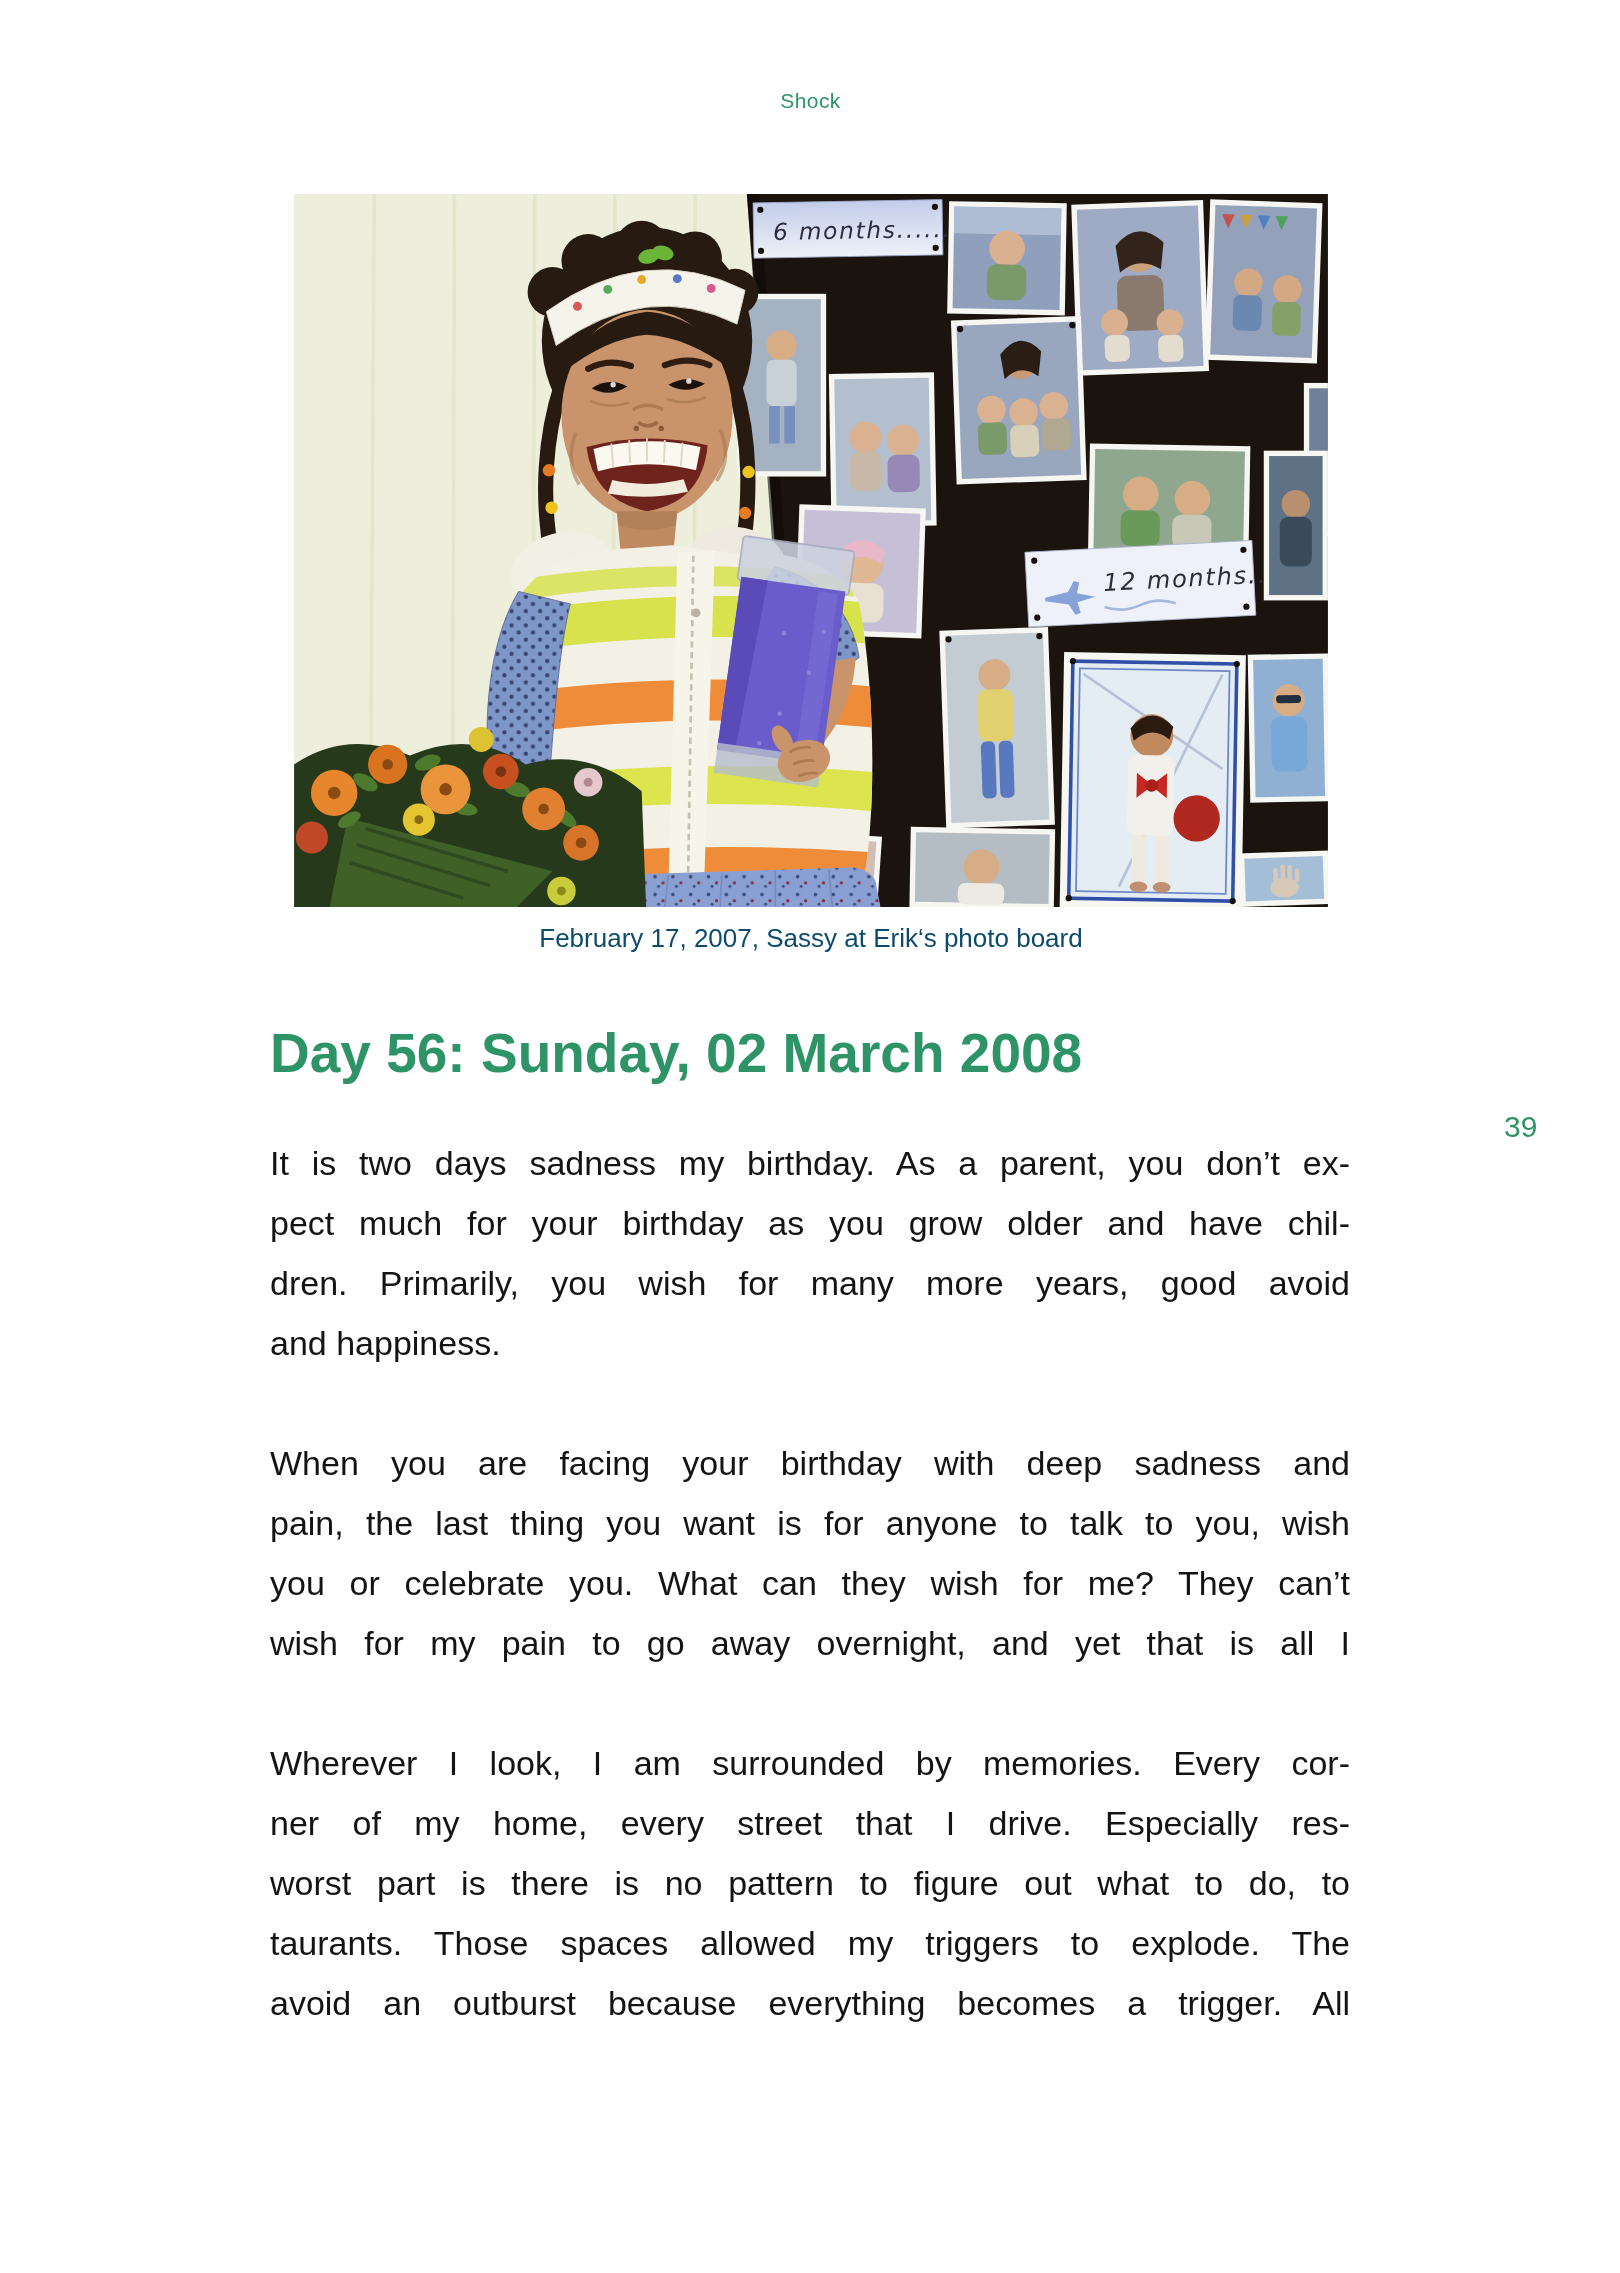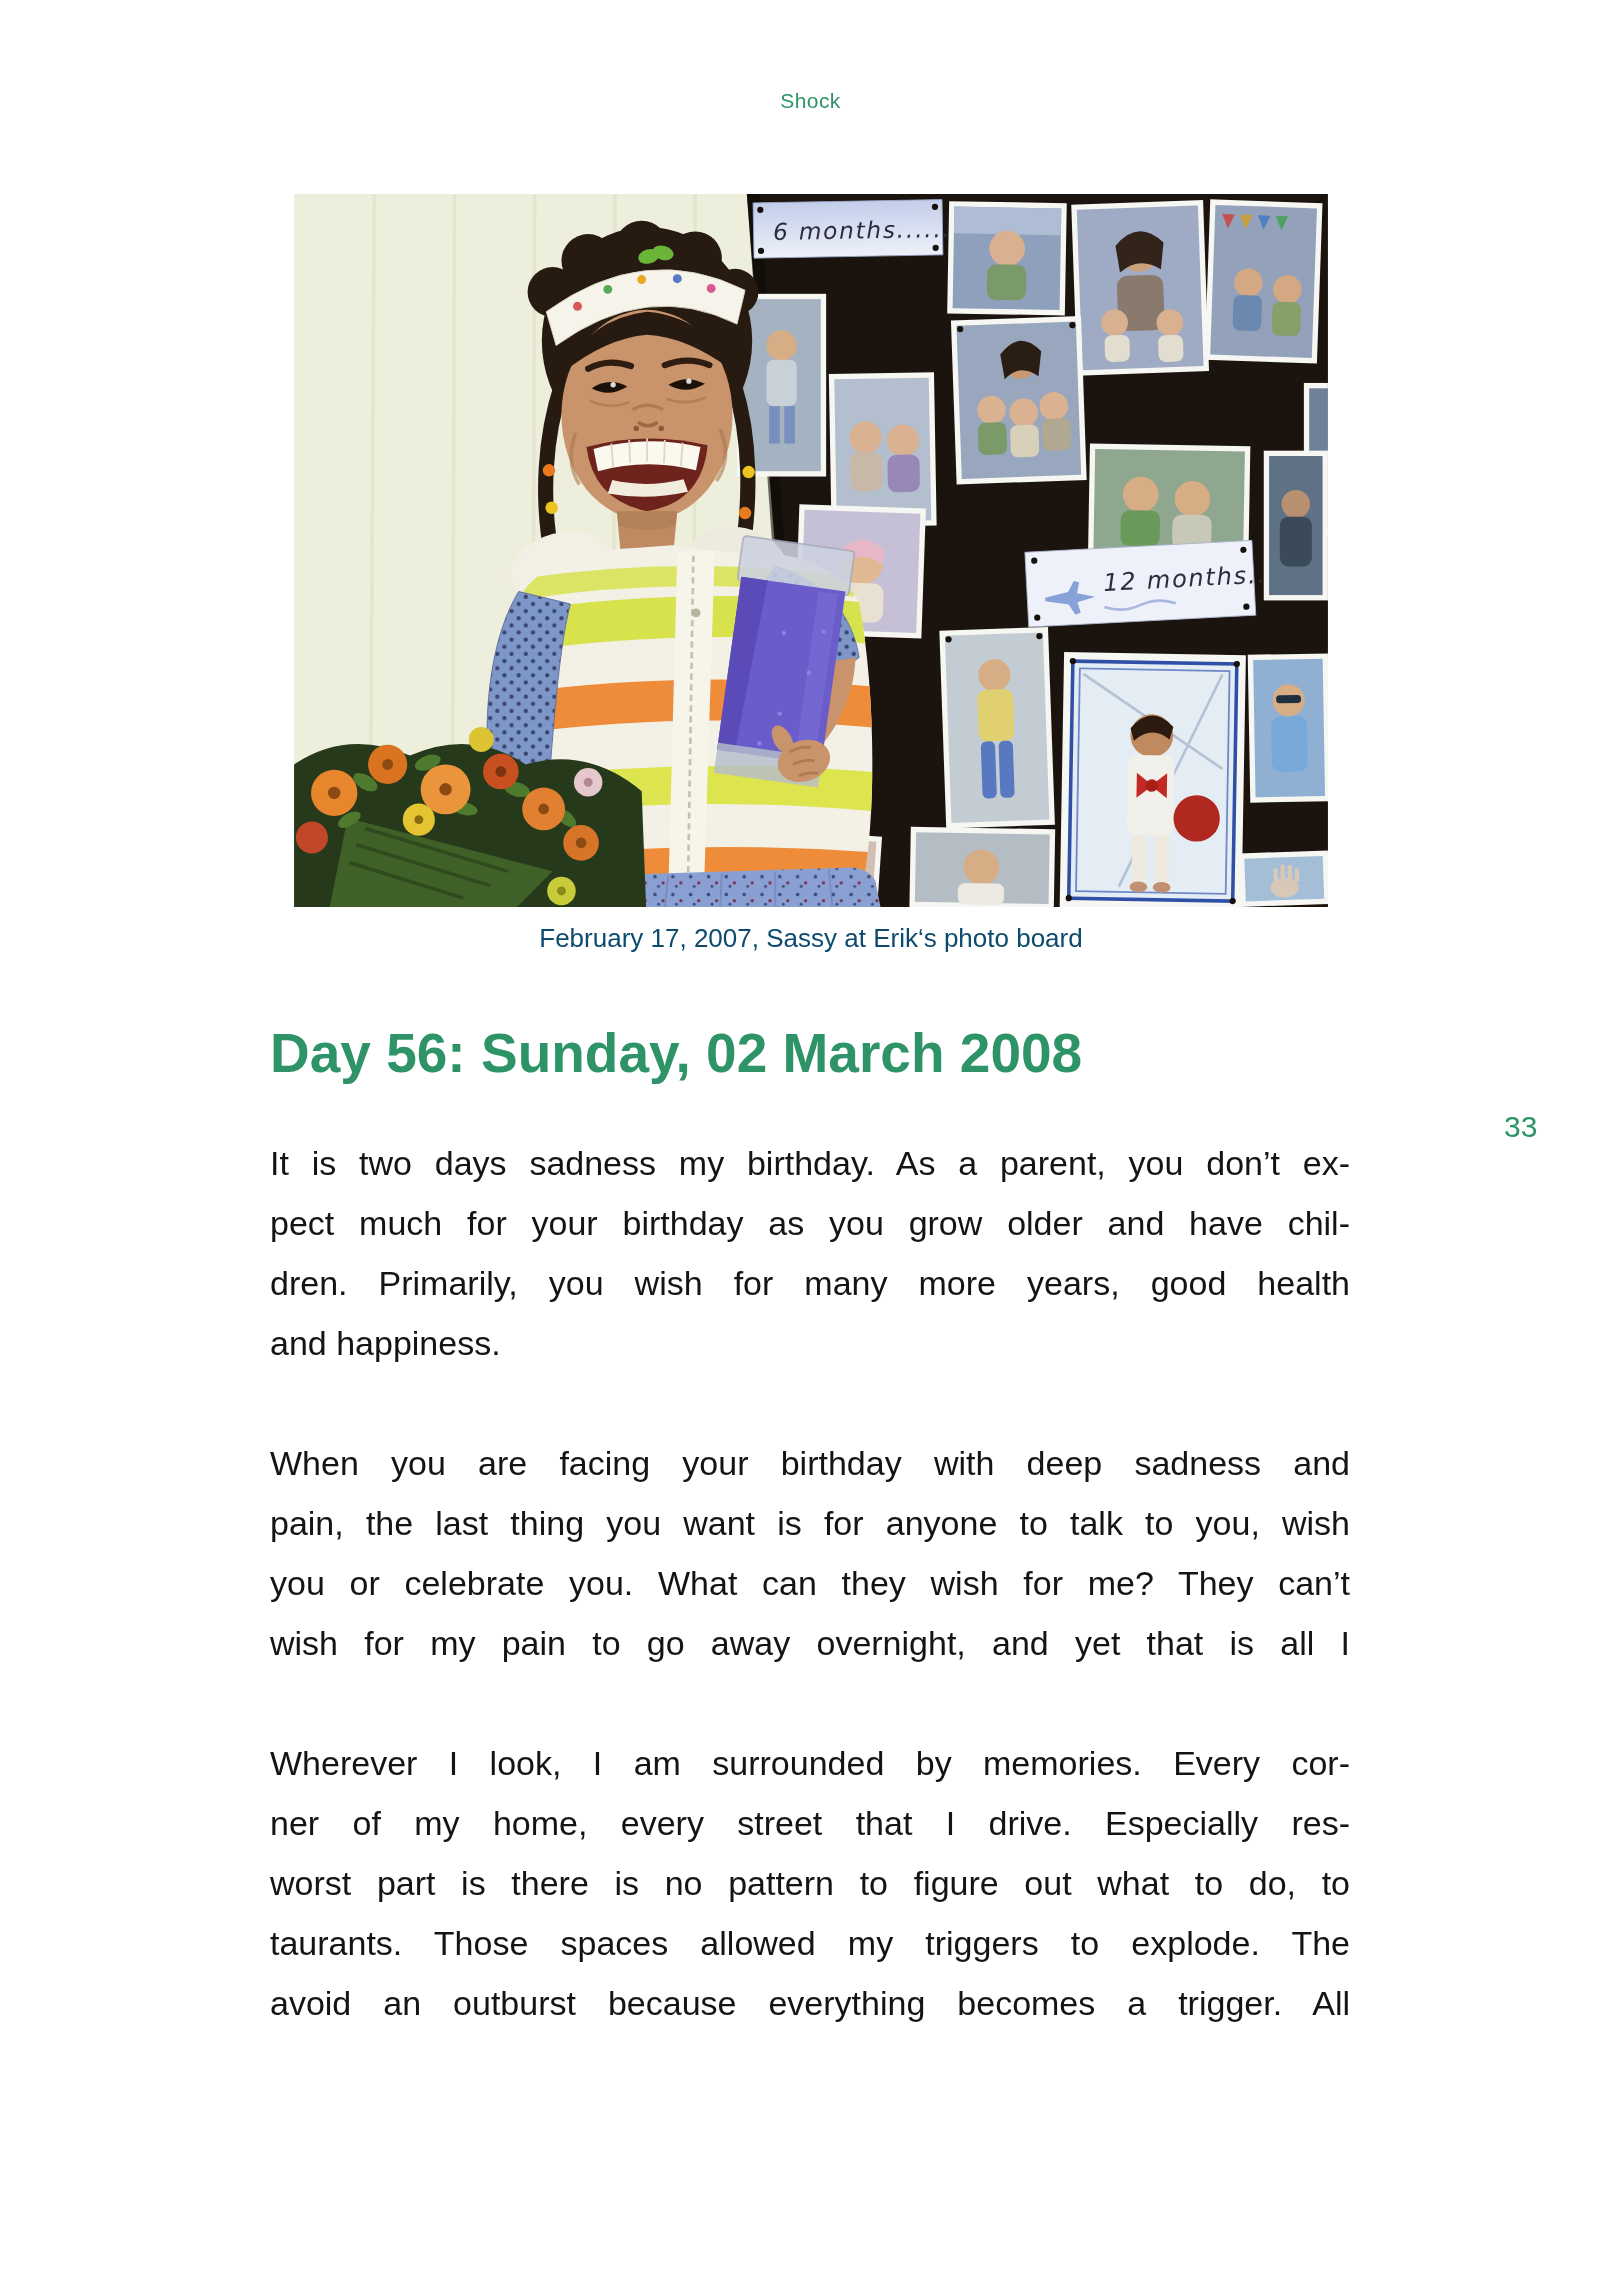--- a/index.html
+++ b/index.html
@@ -370,27 +370,27 @@
         <circle cx="300" cy="782" r="16" fill="#c8cc3a"></circle>
           <circle cx="300" cy="782" r="5" fill="#8a8a18"></circle>
       </g>
     </svg>
   </div>
 
   <div class="caption">February 17, 2007, Sassy at Erik‘s photo board</div>
 
   <div class="heading">Day 56: Sunday, 02 March 2008</div>
 
-  <div class="page-number">33</div>
+  <div class="page-number">39</div>
 
   <div class="body-text">
     <div class="para">
       <div class="line">It is two days sadness my birthday. As a parent, you don’t ex-</div>
       <div class="line">pect much for your birthday as you grow older and have chil-</div>
-      <div class="line">dren. Primarily, you wish for many more years, good health</div>
+      <div class="line">dren. Primarily, you wish for many more years, good avoid</div>
       <div class="line end">and happiness.</div>
     </div>
     <div class="para">
       <div class="line">When you are facing your birthday with deep sadness and</div>
       <div class="line">pain, the last thing you want is for anyone to talk to you, wish</div>
       <div class="line">you or celebrate you. What can they wish for me? They can’t</div>
       <div class="line">wish for my pain to go away overnight, and yet that is all I</div>
     </div>
     <div class="para">
       <div class="line">Wherever I look, I am surrounded by memories. Every cor-</div>

